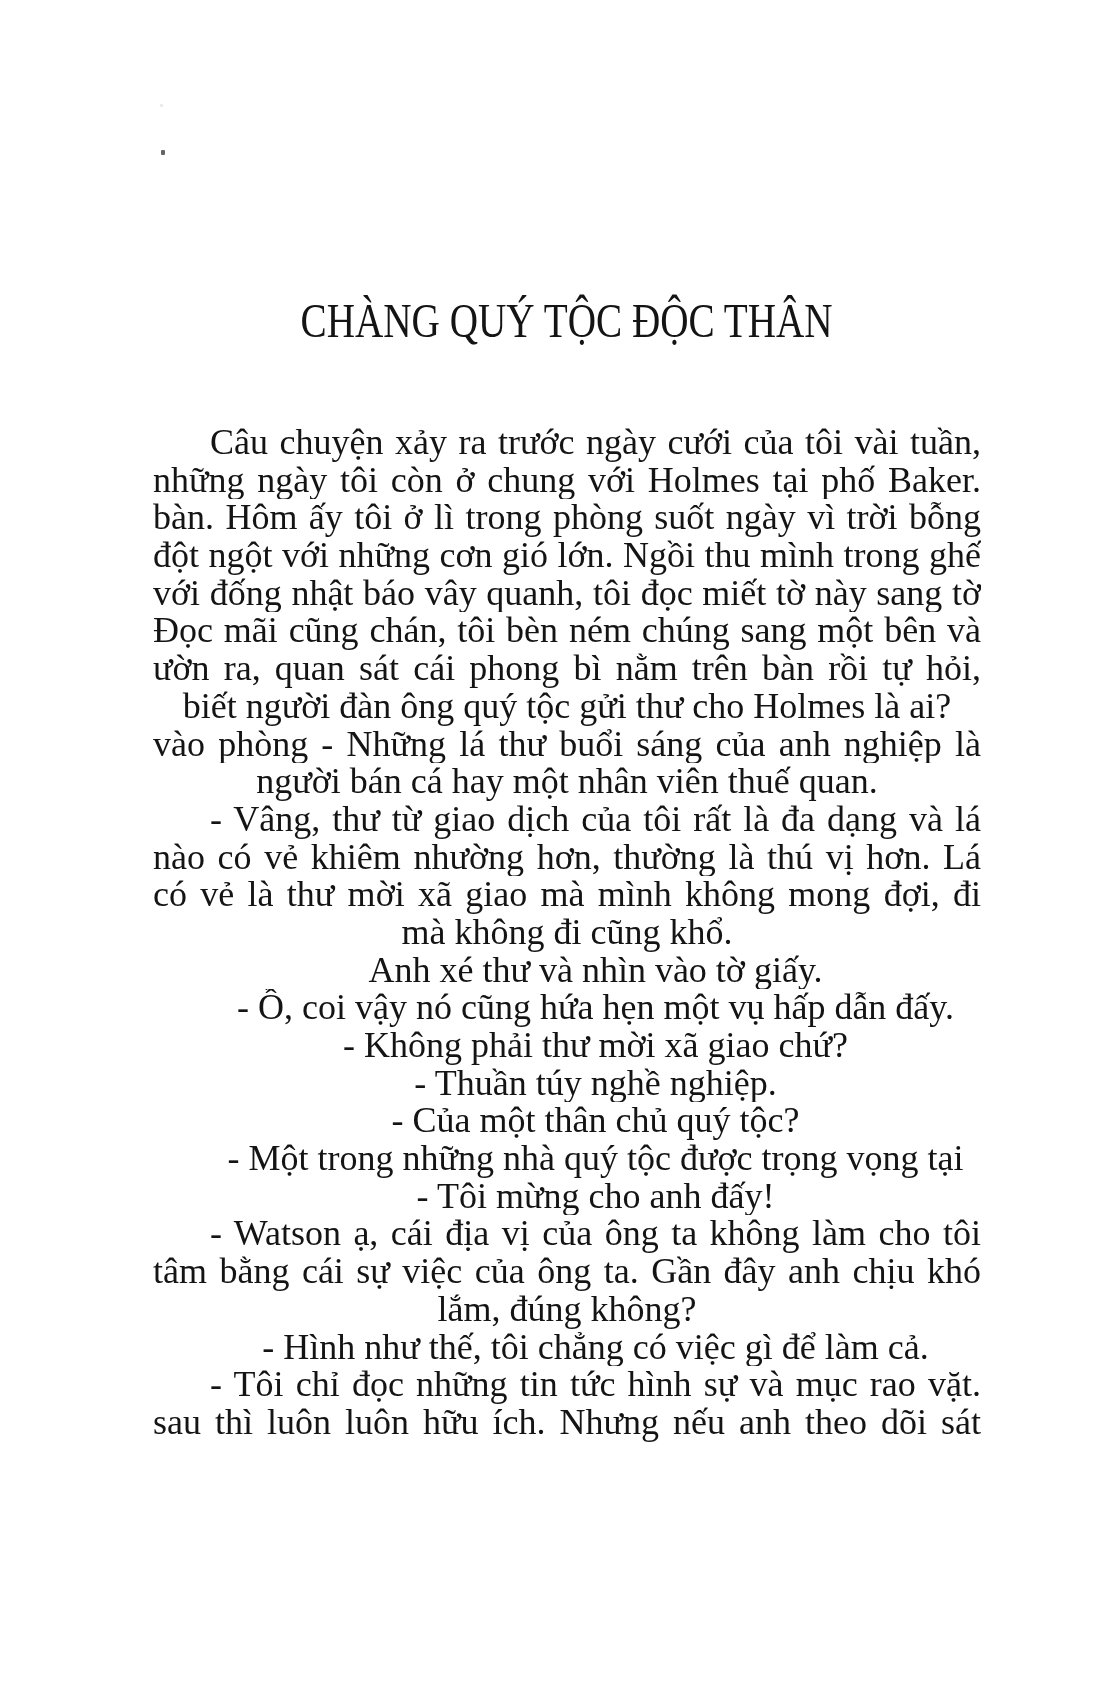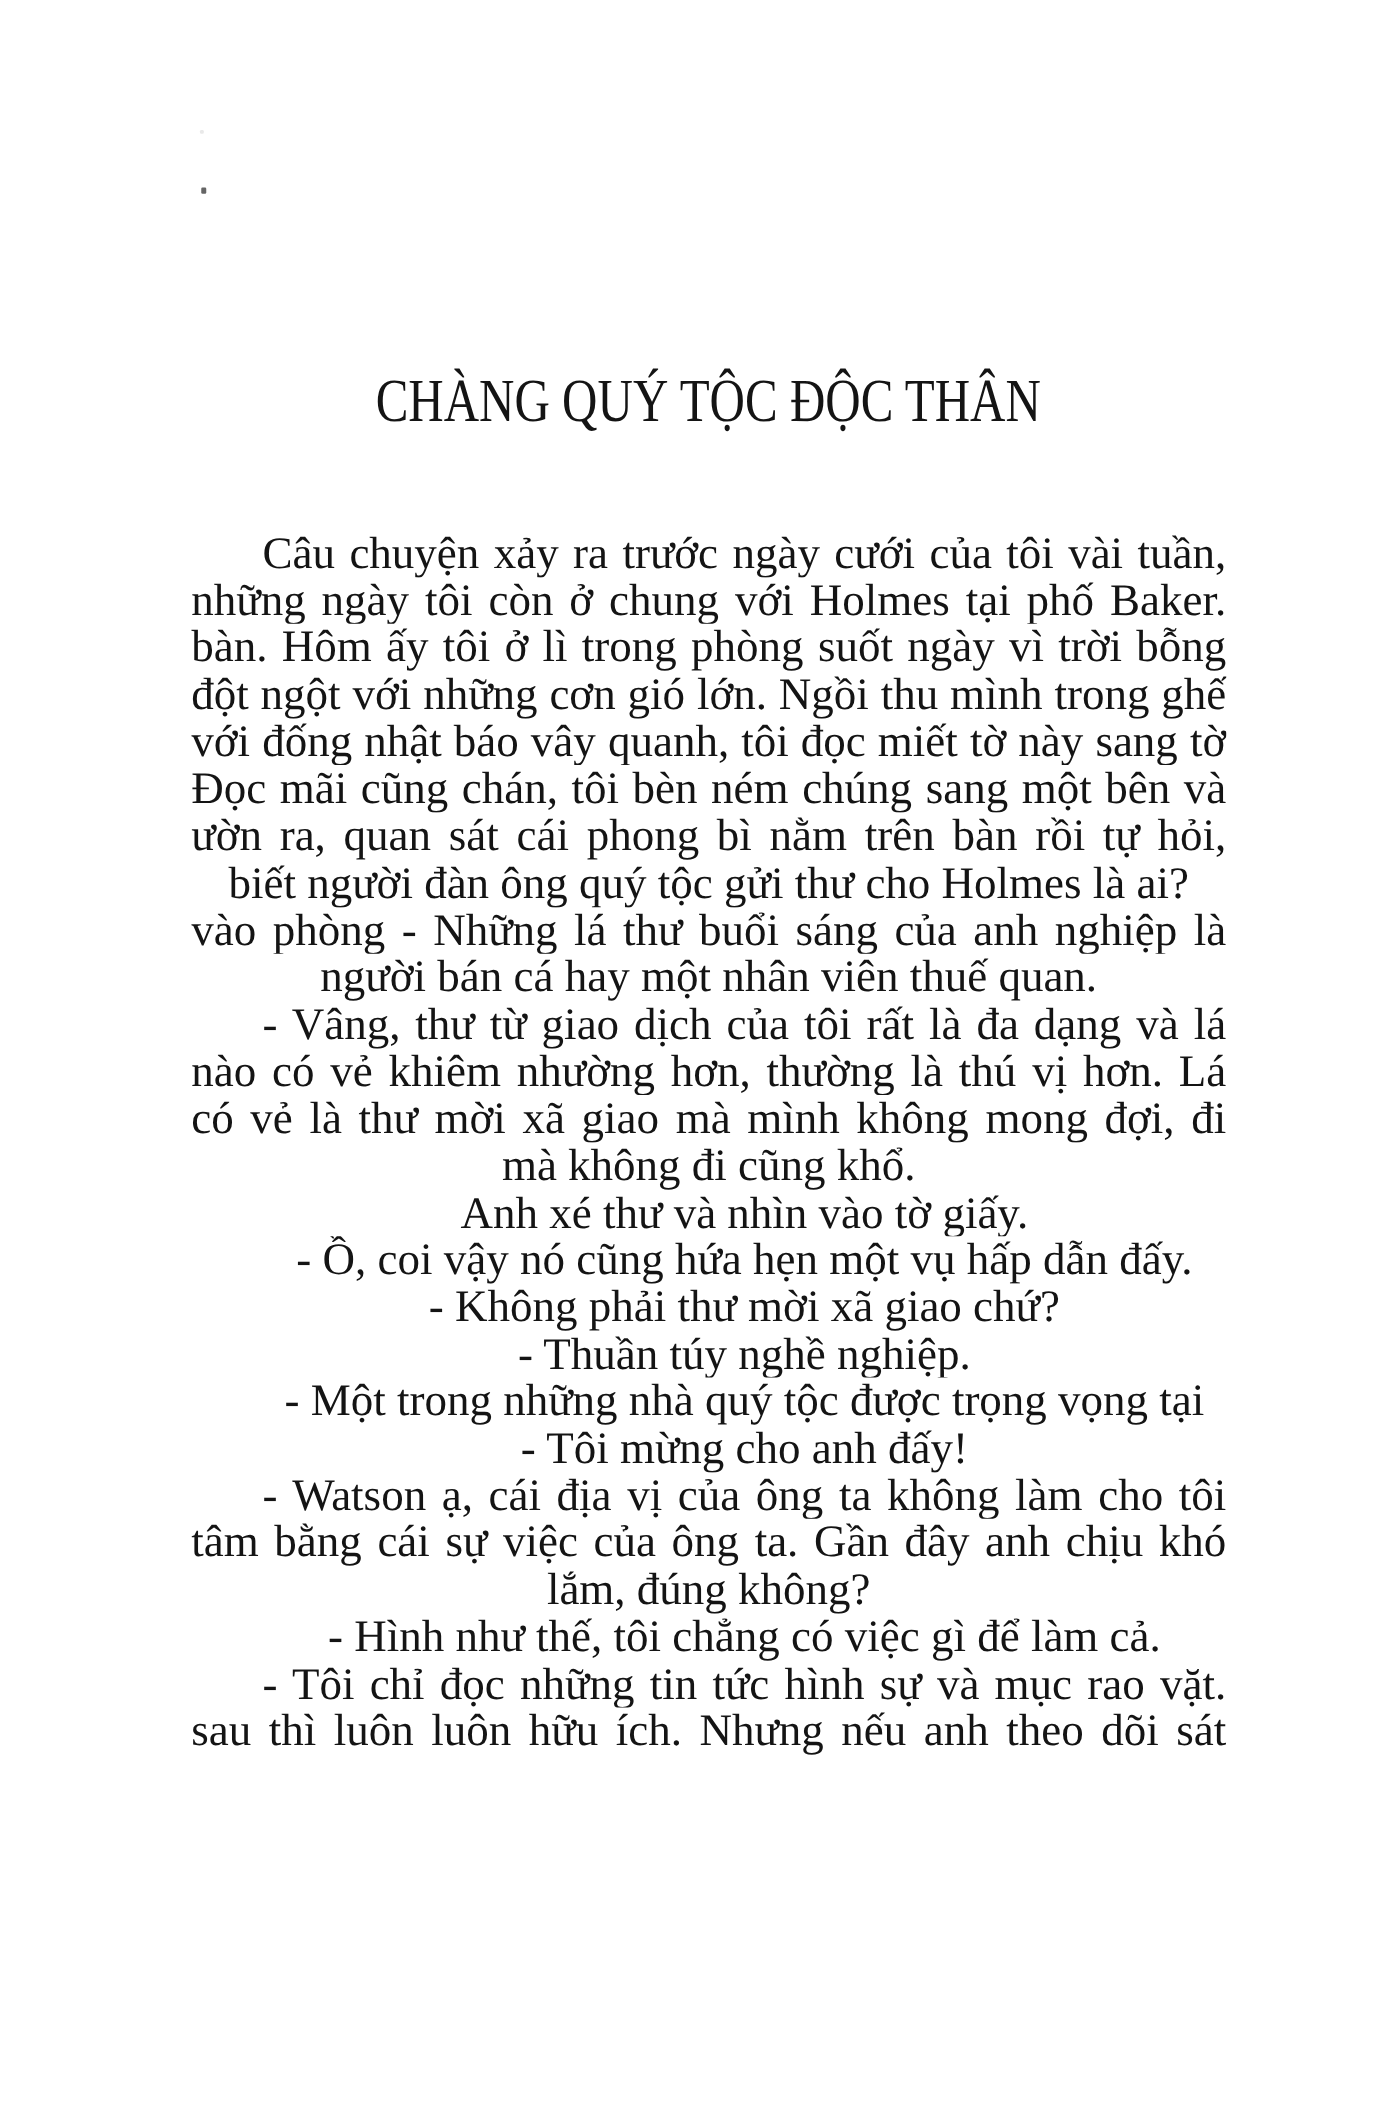--- a/index.html
+++ b/index.html
@@ -75,20 +75,21 @@
       <div class="line just">vào phòng - Những lá thư buổi sáng của anh nghiệp là của</div>
       <div class="line">người bán cá hay một nhân viên thuế quan.</div>
       <div class="line just indent">- Vâng, thư từ giao dịch của tôi rất là đa dạng và lá thư</div>
       <div class="line just">nào có vẻ khiêm nhường hơn, thường là thú vị hơn. Lá thư này</div>
       <div class="line just">có vẻ là thư mời xã giao mà mình không mong đợi, đi cũng khổ</div>
       <div class="line">mà không đi cũng khổ.</div>
       <div class="line indent">Anh xé thư và nhìn vào tờ giấy.</div>
       <div class="line indent">- Ồ, coi vậy nó cũng hứa hẹn một vụ hấp dẫn đấy.</div>
       <div class="line indent">- Không phải thư mời xã giao chứ?</div>
       <div class="line indent">- Thuần túy nghề nghiệp.</div>
+      <div class="line indent">- Của một thân chủ quý tộc?</div>
       <div class="line indent">- Một trong những nhà quý tộc được trọng vọng tại nước Anh.</div>
       <div class="line indent">- Tôi mừng cho anh đấy!</div>
       <div class="line just indent">- Watson ạ, cái địa vị của ông ta không làm cho tôi quan</div>
       <div class="line just">tâm bằng cái sự việc của ông ta. Gần đây anh chịu khó đọc báo</div>
       <div class="line">lắm, đúng không?</div>
       <div class="line indent">- Hình như thế, tôi chẳng có việc gì để làm cả.</div>
       <div class="line just indent">- Tôi chỉ đọc những tin tức hình sự và mục rao vặt. Mục</div>
       <div class="line just">sau thì luôn luôn hữu ích. Nhưng nếu anh theo dõi sát những</div>
     </div>
 </div>

